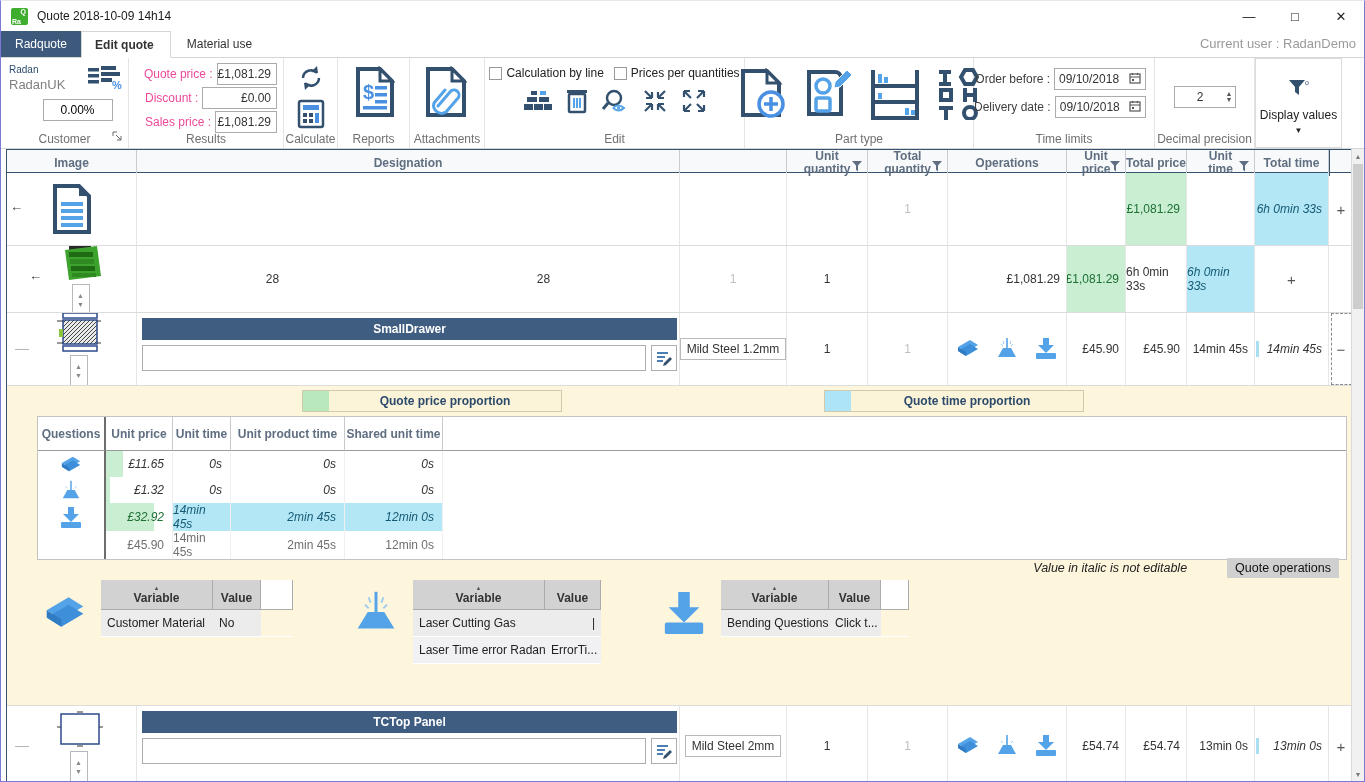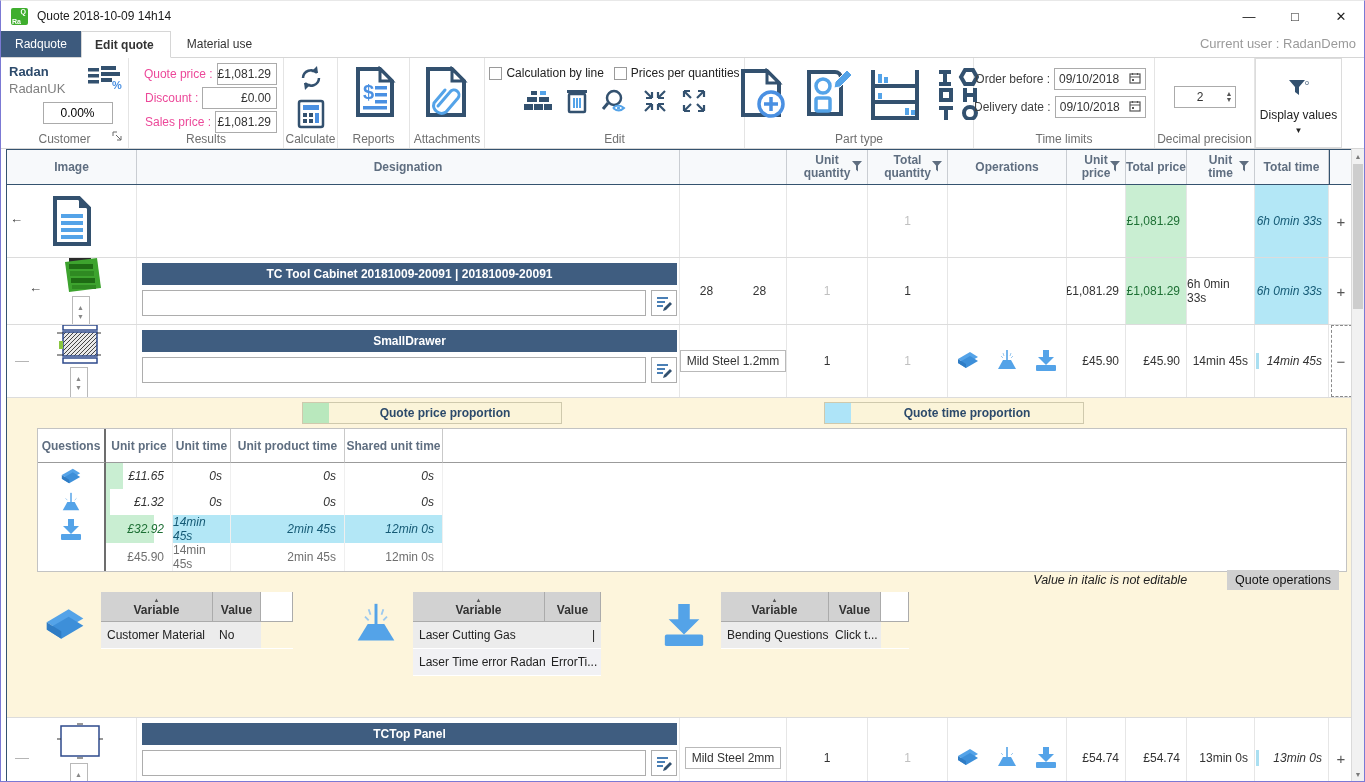--- a/index.html
+++ b/index.html
@@ -24,21 +24,21 @@
   .tab.active { border:1px solid #d6d6d6; border-bottom:1px solid #fff; font-weight:bold; margin-bottom:-1px; background:#fff;padding-left:13px; }
   .current-user { position:absolute; right:8px; top:5px; color:#9a9a9a; font-size:13px; }
 
   
   .ribbon { height:91px; display:flex; border-bottom:1px solid #d6d6d6; background:#fff; }
   .rgroup { position:relative; border-right:1px solid #e4e4e4; display:flex; flex-direction:column; align-items:center; }
   .rcaption { position:absolute; bottom:2px; left:0; right:0; text-align:center; color:#707070; font-size:12px; }
   .g-customer { width:128px; }
   .cust-top { display:flex; width:100%; padding:6px 6px 0 8px; }
   .cust-names { flex:1; }
-  .cust-name { font-weight:bold; color:#2c4a6b; font-size:13px; }
+  .cust-name { font-weight:normal; color:#2c4a6b; font-size:10px; }
   .cust-sub { color:#808080; font-size:13px; margin-top:2px; }
   .pct-input { width:70px; height:22px; border:1px solid #ababab; text-align:center; font-size:12px; margin-top:6px; align-self:center; margin-left:26px; }
   .launcher { position:absolute; bottom:4px; right:6px; }
   .g-results { width:155px; padding-top:5px; }
   .res-row { display:flex; align-items:center; margin-bottom:2px; width:100%; justify-content:flex-end; padding-right:6px; }
   .res-label { color:#ec4899; margin-right:4px; white-space:nowrap;margin-left:16px; }
   .res-val { width:82px; height:22px; border:1px solid #ababab; display:flex; align-items:center; justify-content:flex-end; padding-right:5px; background:#fff; }
   .g-calc { width:54px; padding-top:4px; }
   .g-reports { width:72px; }
   .g-attach { width:75px; }
@@ -59,21 +59,21 @@
   .dec-spin .num { flex:1; text-align:center; }
   .spin-arrows { display:flex; flex-direction:column; font-size:7px; color:#555; line-height:6px; padding-right:2px; }
   .g-display { width:87px; border:1px solid #dcdcdc; margin:0; justify-content:flex-start; padding-top:20px; }
   .dv-label { color:#222; margin-top:8px; }
   .dv-caret { color:#222; font-size:8px; margin-top:4px; }
 
   
   .table-wrap { position:absolute; top:148px; left:0; right:0; bottom:0; }
   .table-area { margin-left:5px; margin-right:13px; border-left:1px solid #35536f; height:100%; overflow:hidden; }
   .tgrid { display:grid; grid-template-columns:130px 543px 107px 81px 80px 119px 59px 61px 68px 74px 25px; }
-  .thead { height:36px; background:#f7f9fb; border-top:1px solid #35536f; border-bottom:1px solid #35536f; }
+  .thead { height:24px; background:#f7f9fb; border-top:1px solid #35536f; border-bottom:1px solid #35536f; }
   .th { display:flex; align-items:center; justify-content:center; color:#5f6e80; font-weight:bold; font-size:12px; border-right:1px solid #c9cdd2; position:relative; text-align:center; line-height:13px; }
   .th .funnel { position:absolute; right:5px; top:11px; }
   .trow { border-bottom:1px solid #dcdcdc; background:#fff; }
   .cell { border-right:1px solid #e6e6e6; position:relative; display:flex; align-items:center; justify-content:center; overflow:hidden; }
   .cell.gray { color:#c0c0c0; }
   .cell.right { justify-content:flex-end; padding-right:6px; }
   .h73 { height:73px; } .h67 { height:67px; } .h70 { height:81px; } .h24 { height:24px; border-bottom:none; }
   .c-desig { flex-direction:column; align-items:stretch; justify-content:flex-start; padding:5px 2px 5px 5px; }
   .desig-bar { background:#3f5d80; color:#fff; font-weight:bold; text-align:center; height:22px; line-height:22px; font-size:12px; }
   .desig-edit { display:flex; margin-top:5px; gap:5px; align-items:center; }
@@ -499,34 +499,20 @@
                 <rect x="15" y="17" width="24" height="5" fill="#2f8a22"></rect>
                 <rect x="16" y="24" width="24" height="5" fill="#1e6b14"></rect>
                 <rect x="17" y="31" width="24" height="4" fill="#2f8a22"></rect>
               </svg>
             <span class="qty-spin">
                 <span>▲</span>
                 <span>▼</span>
               </span>
           </div>
         </div>
-        <div class="cell c-desig">
-          <div class="desig-bar">TC Tool Cabinet 20181009-20091 | 20181009-20091</div>
-          <div class="desig-edit">
-            <input class="desig-input" style="">
-            <span class="notes-btn">
-                <svg width="16" height="16" viewBox="0 0 16 16">
-                  <rect x="1" y="2" width="11" height="2" fill="#4a7fb5"></rect>
-                  <rect x="1" y="6" width="8" height="2" fill="#4a7fb5"></rect>
-                  <rect x="1" y="10" width="6" height="2" fill="#4a7fb5"></rect>
-                  <path d="M8 13 L14 7 l2 2 -6 6 -3 1 z" fill="#33516f"></path>
-                </svg>
-              </span>
-          </div>
-        </div>
         <div class="cell">
           <div class="qty-pair">
             <span>28</span>
             <span>28</span>
           </div>
         </div>
         <div class="cell gray">1</div>
         <div class="cell">1</div>
         <div class="cell"></div>
         <div class="cell right">£1,081.29</div>

